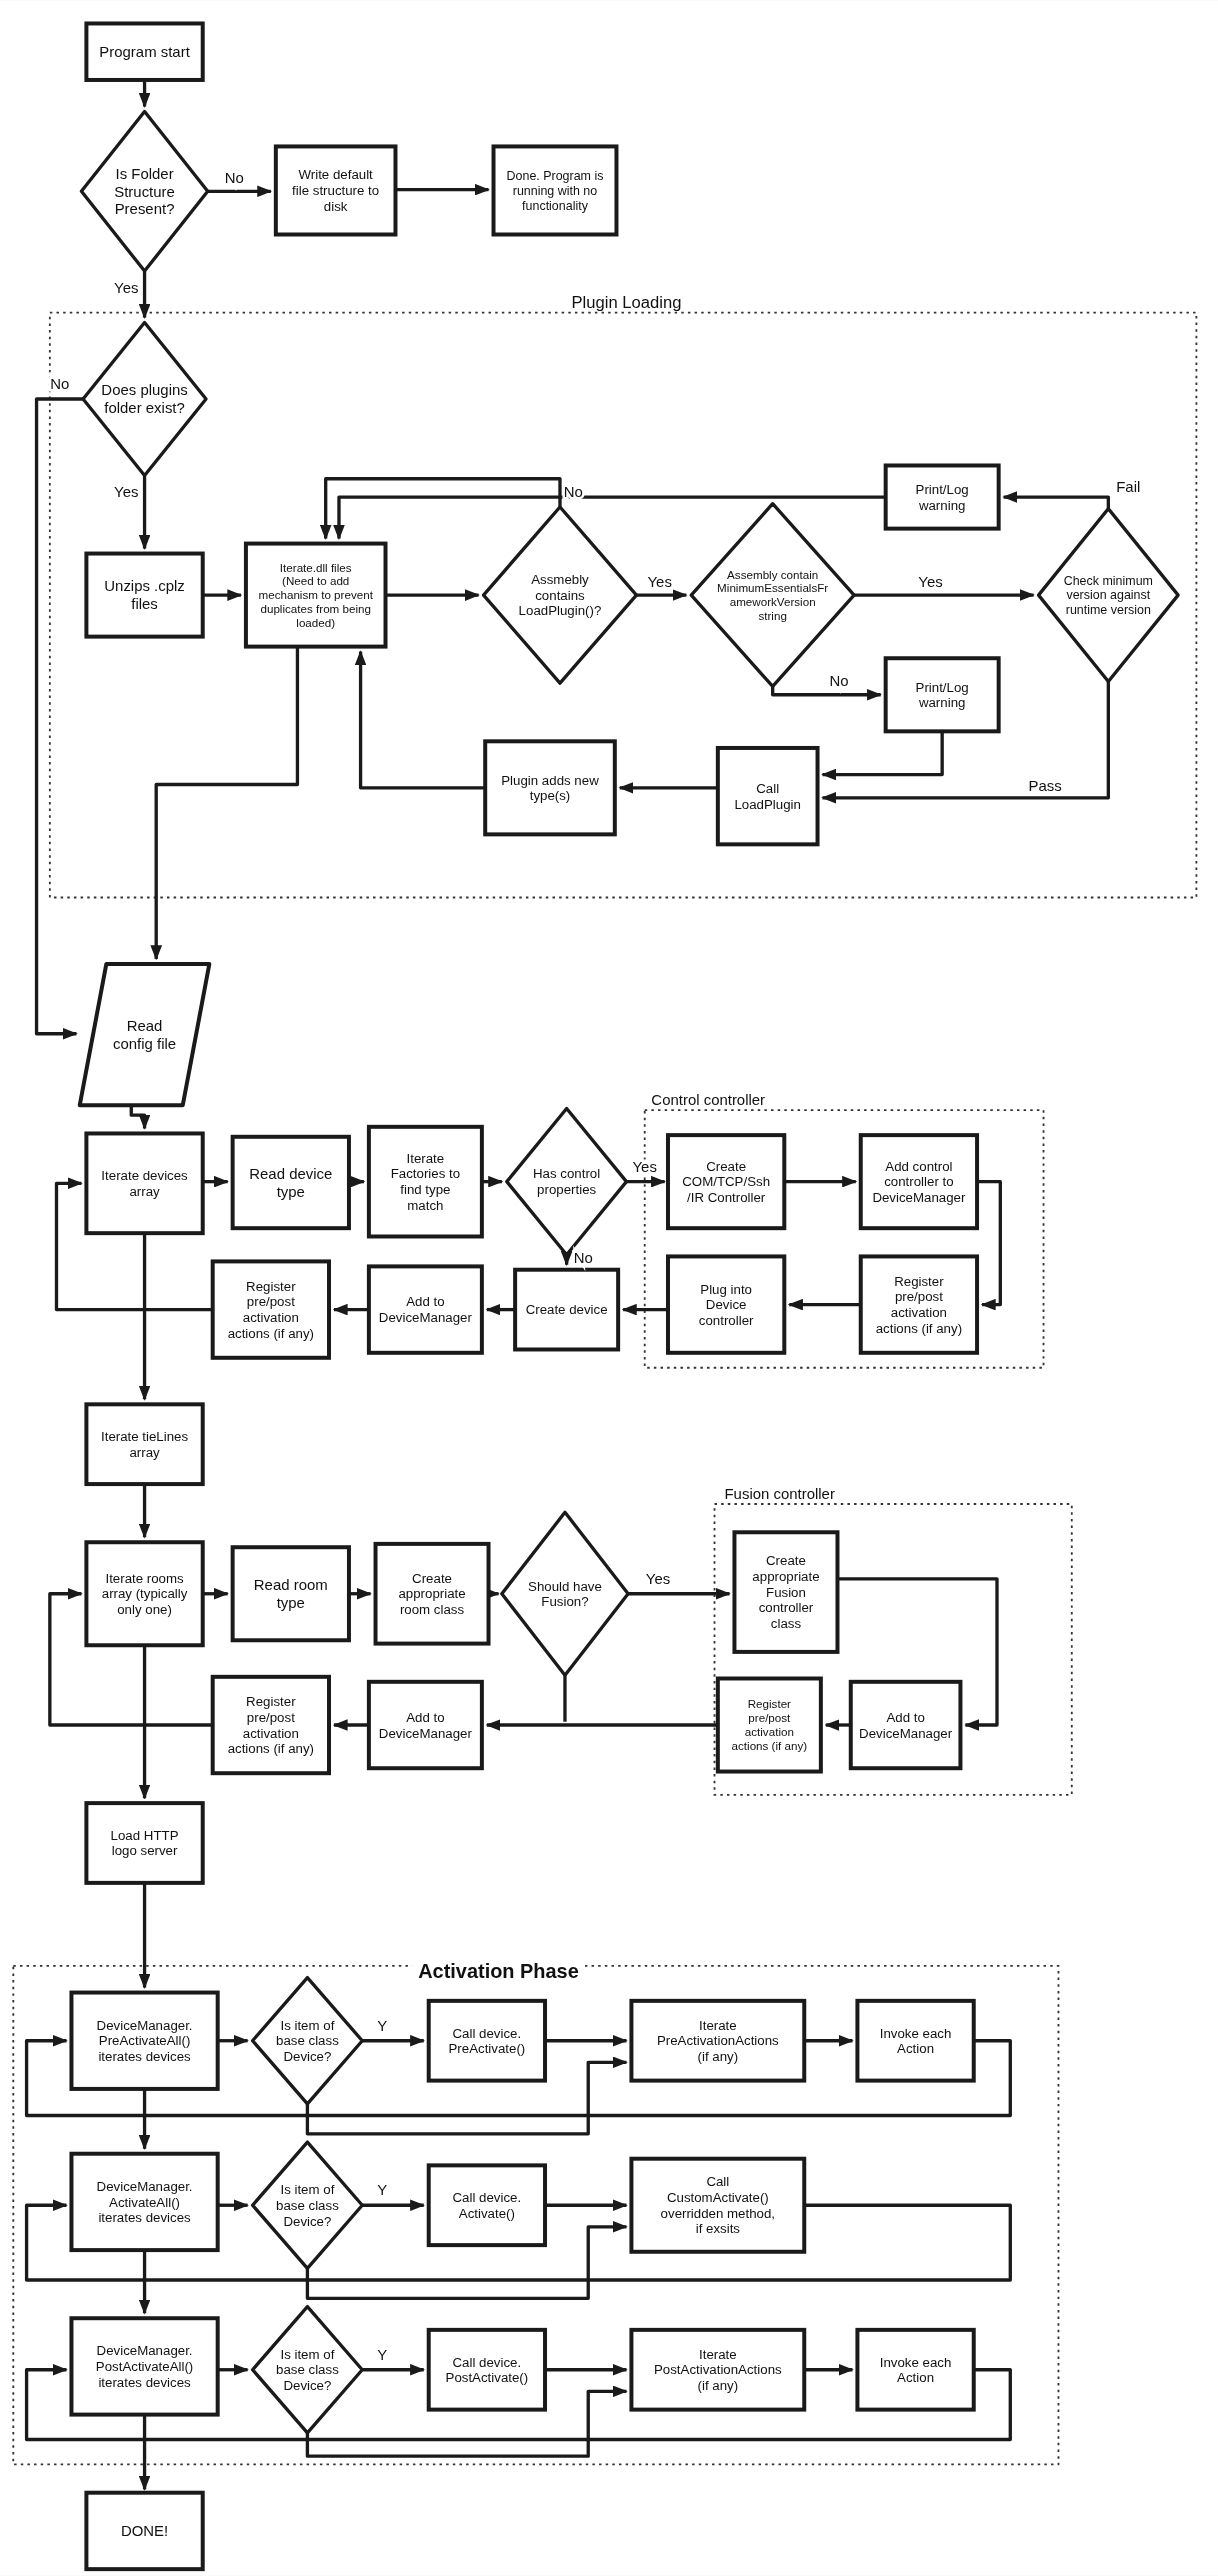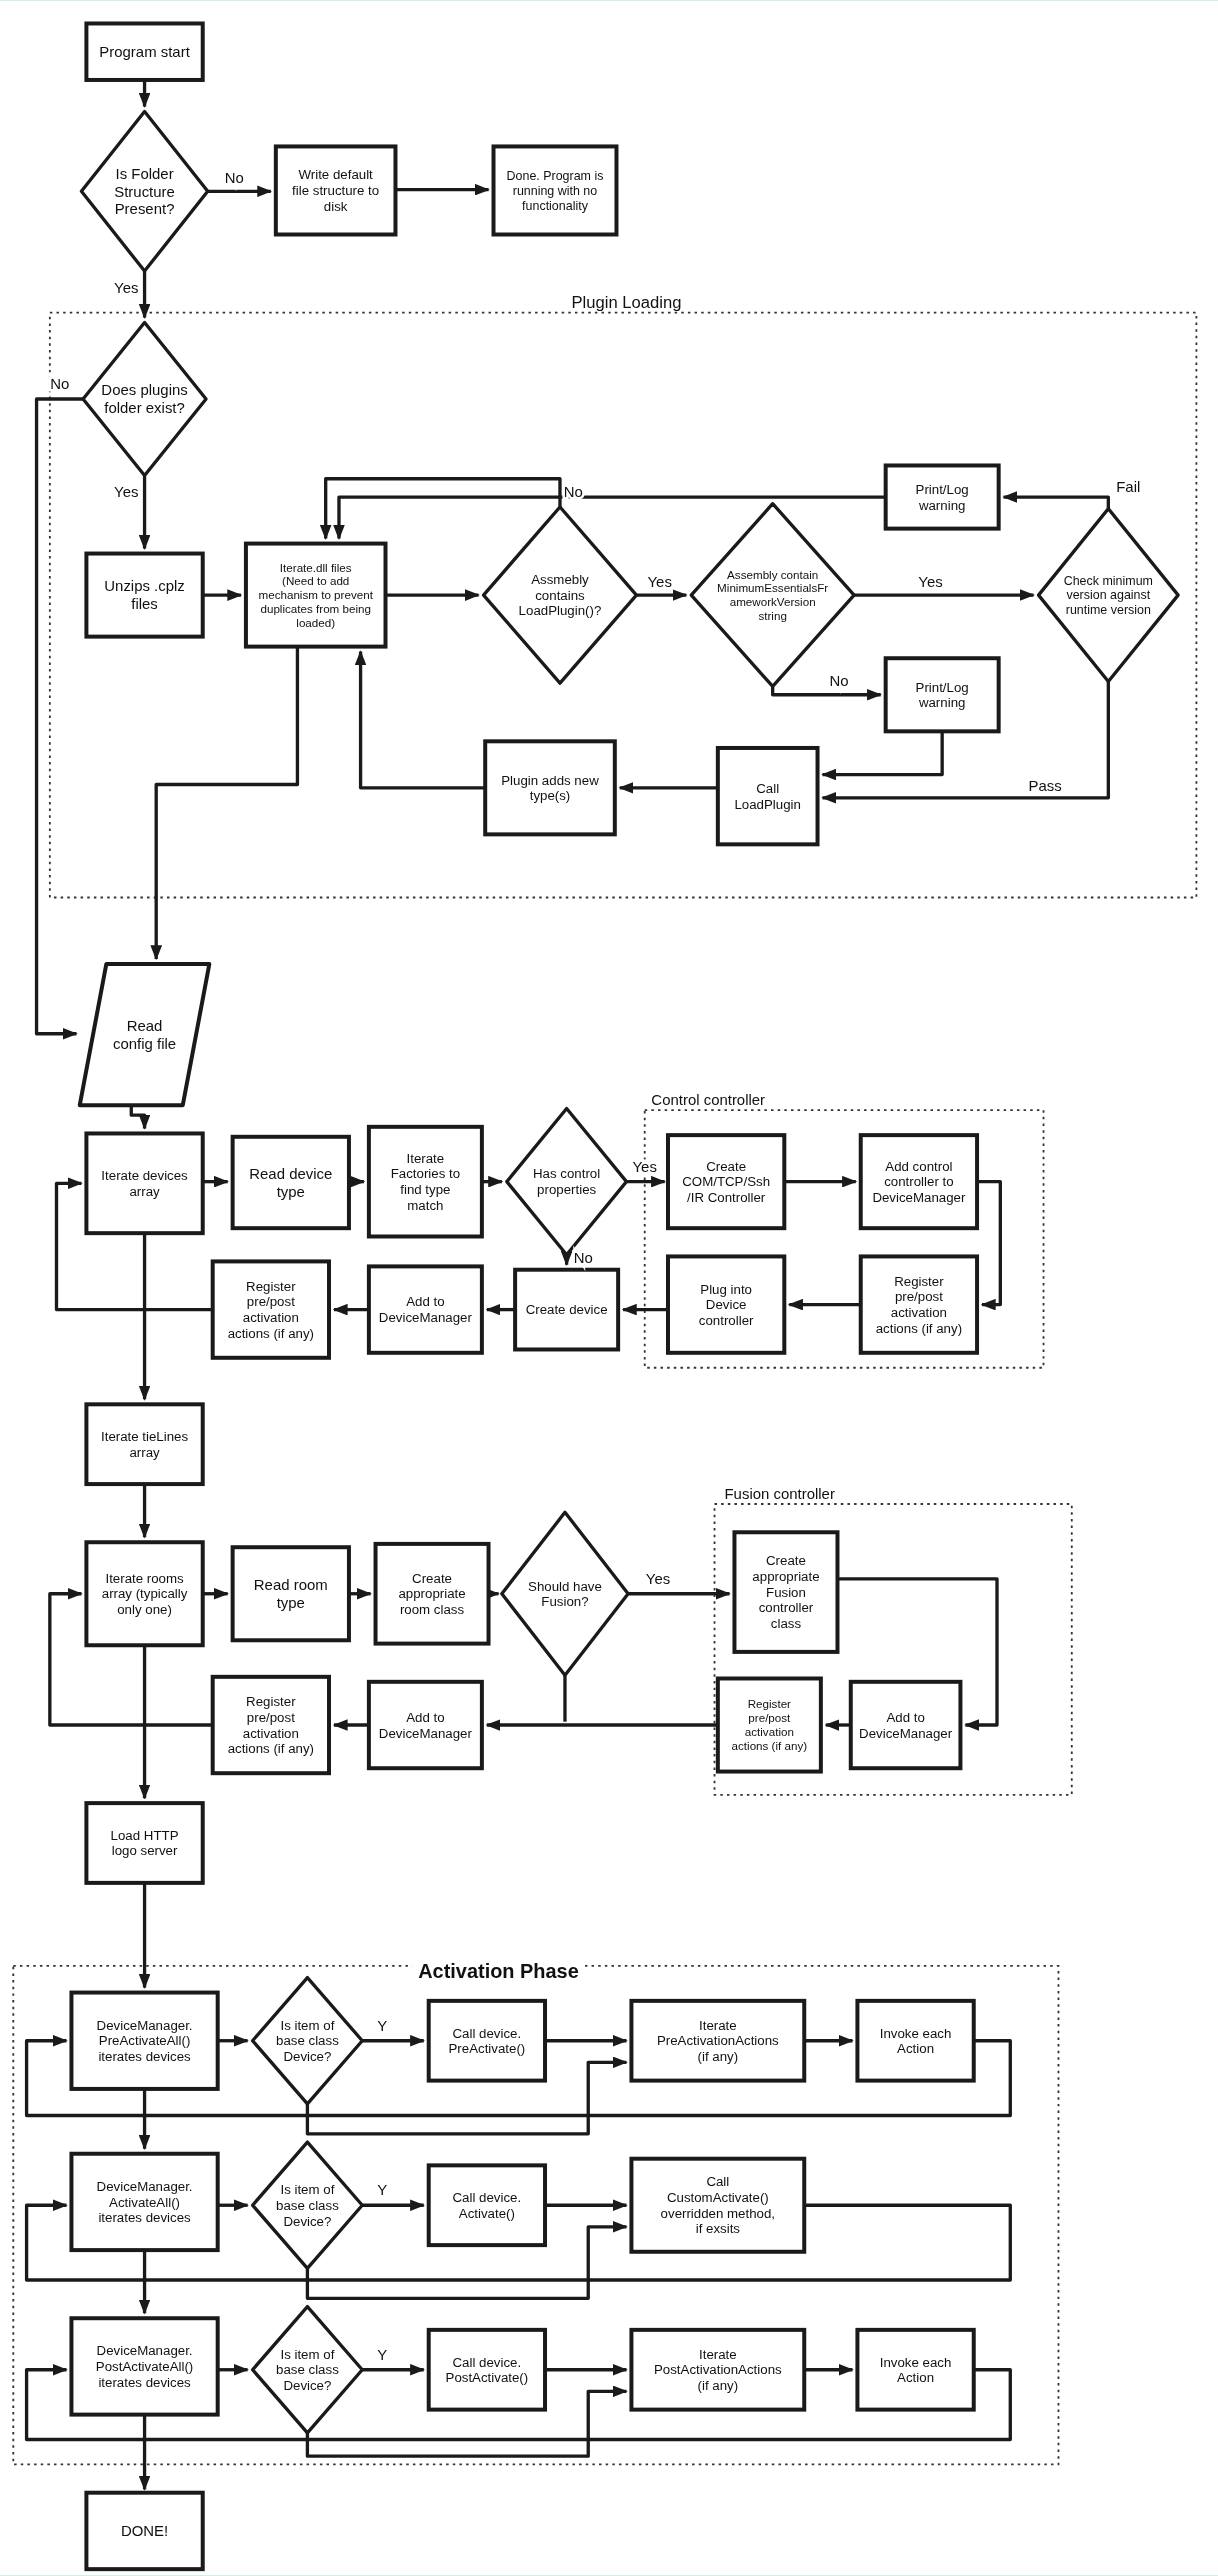--- a/index.html
+++ b/index.html
@@ -1,16 +1,16 @@
 <!DOCTYPE html>
 <html style="font-size:8.9px"><head>
 <meta charset="utf-8">
 <style>
   html,body{margin:0;padding:0;background:#ffffff;}
-  #stage{width:1218px;height:2576px;position:relative;background:#14b8a6;}
+  #stage{width:1218px;height:2576px;position:relative;background:#e5e5e5;}
   svg{display:block;}
   text{font-family:"Liberation Sans", sans-serif;}
 </style>
 </head>
 <body>
 
 <div id="stage">
   <svg id="flowchart" xmlns="http://www.w3.org/2000/svg" width="1218" height="2576" viewBox="0 0 733 1550" preserveAspectRatio="xMidYMid meet">
       <defs>
         <marker id="arw" markerWidth="9" markerHeight="7" refX="8.2" refY="3.5" orient="auto" markerUnits="userSpaceOnUse">

